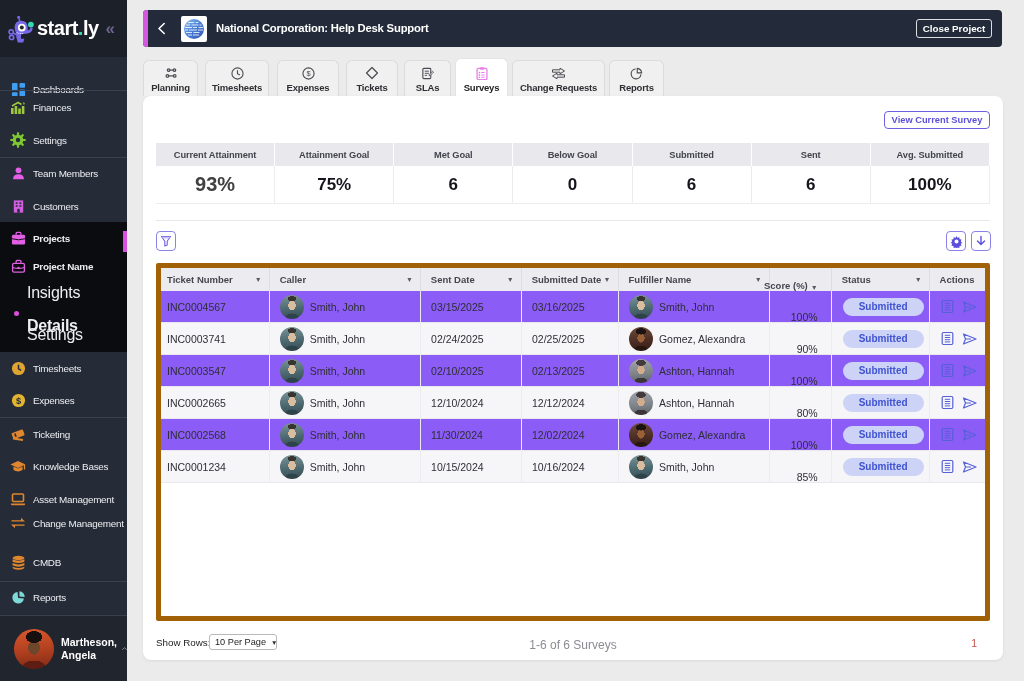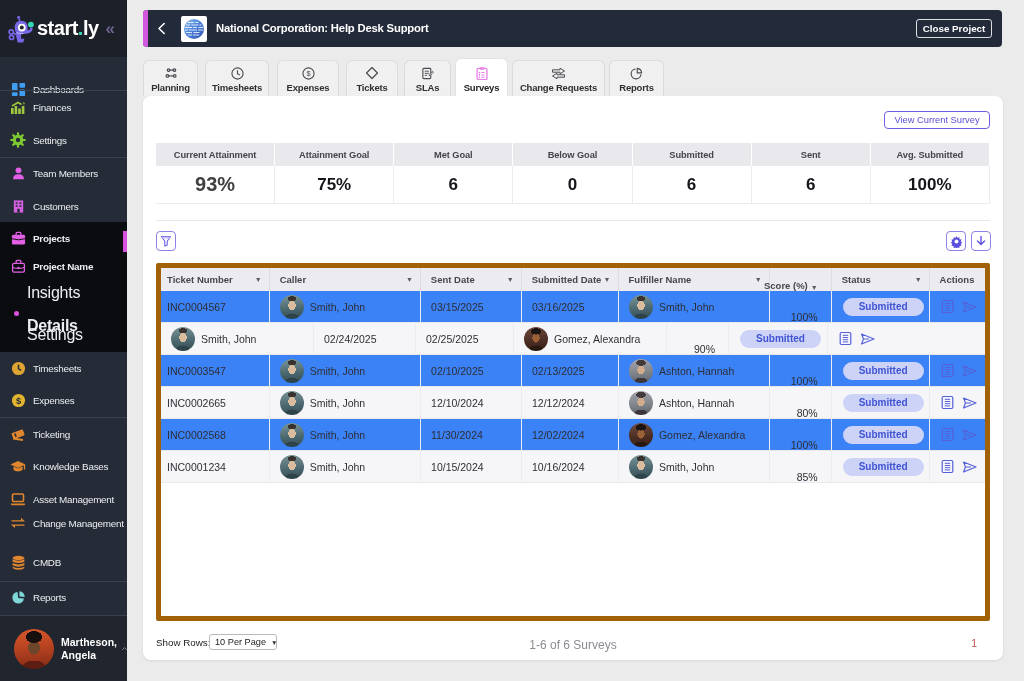--- a/index.html
+++ b/index.html
@@ -39,38 +39,38 @@
 
 
 #tabs { position:absolute; left:0; top:58px; height:38px; width:896px; }
 .tab { position:absolute; bottom:0; height:36px; background:#f1f0f1; border:1px solid #dcdbdc; border-bottom:none; border-radius:6px 6px 0 0; display:flex; flex-direction:column; align-items:center; justify-content:flex-start; padding-top:5px; }
 .tab .tic { height:14px; display:flex; align-items:center; justify-content:center; }
 .tab .tlabel { font-size:9.5px; font-weight:bold; color:#2f2f33; margin-top:2px; white-space:nowrap; letter-spacing:-0.2px; }
 .tab.active { height:38px; background:#fff; border-color:#e3e3e3; padding-top:7px; }
 
 
 #card { position:absolute; left:15px; top:96px; width:860px; height:564px; background:#fff; border-radius:8px; box-shadow:0 1px 3px rgba(0,0,0,0.08); }
-#viewbtn { position:absolute; right:13px; top:15px; width:106px; height:18px; border:1px solid #6d5fe3; border-radius:4px; color:#5b4fd8; font-size:9.3px; font-weight:normal; text-align:center; line-height:16px; white-space:nowrap; }
+#viewbtn { position:absolute; right:13px; top:15px; width:106px; height:18px; border:1px solid #6d5fe3; border-radius:4px; color:#5b4fd8; font-size:9.3px; font-weight:bold; text-align:center; line-height:16px; white-space:nowrap; }
 #stats { position:absolute; left:13px; top:47px; width:834px; height:61px; display:flex; flex-wrap:wrap; }
 .sh { width:119.14px; height:23px; background:#e9e9ed; border-right:1px solid #fff; font-size:9.3px; font-weight:bold; color:#44444e; letter-spacing:-0.1px; display:flex; align-items:center; justify-content:center; }
 .sh:last-of-type { border-right:none; }
 .sv { width:119.14px; height:38px; background:#fff; border-right:1px solid #ececf0; border-bottom:1px solid #ececf0; font-size:17px; font-weight:bold; color:#15151c; display:flex; align-items:center; justify-content:center; }
 .sv.green { color:#404040; font-size:20px; }
 #statdiv { position:absolute; left:13px; top:124px; width:834px; height:1px; background:#e8e8ec; }
 .sqbtn { position:absolute; width:20px; height:20px; border:1px solid #8b82e8; border-radius:4px; background:#fff; display:flex; align-items:center; justify-content:center; }
 #filterbtn { left:13px; top:135px; }
 #gearbtn { left:803px; top:135px; }
 #dlbtn { left:828px; top:135px; }
 
 
 #tablebox { position:absolute; left:13px; top:167px; width:834px; height:358px; border:5px solid #a16207; border-radius:2px; overflow:hidden; }
 #thead { display:flex; height:23px; background:#ececf0; }
 .th { display:flex; align-items:center; font-size:9.5px; font-weight:bold; color:#45454f; padding-left:10px; position:relative; border-right:1px solid #dddde2; white-space:nowrap; }
 .th .arr { position:absolute; right:7px; color:#5c5c66; font-size:7px; }
-.row { display:flex; height:32px; border-bottom:1px solid #e9e9ed; background:#3b82f6; align-items:center; }
+.row { display:flex; height:32px; border-bottom:1px solid #e9e9ed; background:#8b5cf6; align-items:center; }
 .row.alt { background:#f6f6f8; }
 .td { display:flex; align-items:center; height:32px; font-size:10.5px; color:#2e2e36; padding-left:10px; border-right:1px solid #ececf0; }
 .c1 { width:110px; padding-left:6px; }
 .c2 { width:153px; }
 .c3 { width:102px; }
 .c4 { width:98px; }
 .c5 { width:153px; }
 .c6 { width:62px; justify-content:flex-end; padding-right:13px; padding-left:0;align-items:flex-end; }
 .c7 { width:99px; }
 .c8 { width:56px; border-right:none !important; }
@@ -457,20 +457,21 @@
             </span>
             <span class="aicon">
         <svg width="16" height="14" viewBox="0 0 16 14">
                 <path d="M1.5 2 L14 7 L1.5 12 L3.5 7 Z M3.5 7 H9" fill="none" stroke="#5560d8" stroke-width="1.2" stroke-linejoin="round"></path>
               </svg>
             </span>
           </div>
         </div>
 
       <div class="row alt">
+          <div class="td c1">INC0003741</div>
           <div class="td c2"><span class="av john"></span>Smith, John</div>
           <div class="td c3">02/24/2025</div>
           <div class="td c4">02/25/2025</div>
           <div class="td c5"><span class="av gomez"></span>Gomez, Alexandra</div>
           <div class="td c6">90%</div>
           <div class="td c7">
             <span class="pill">Submitted</span>
           </div>
           <div class="td c8">
             <span class="aicon">

